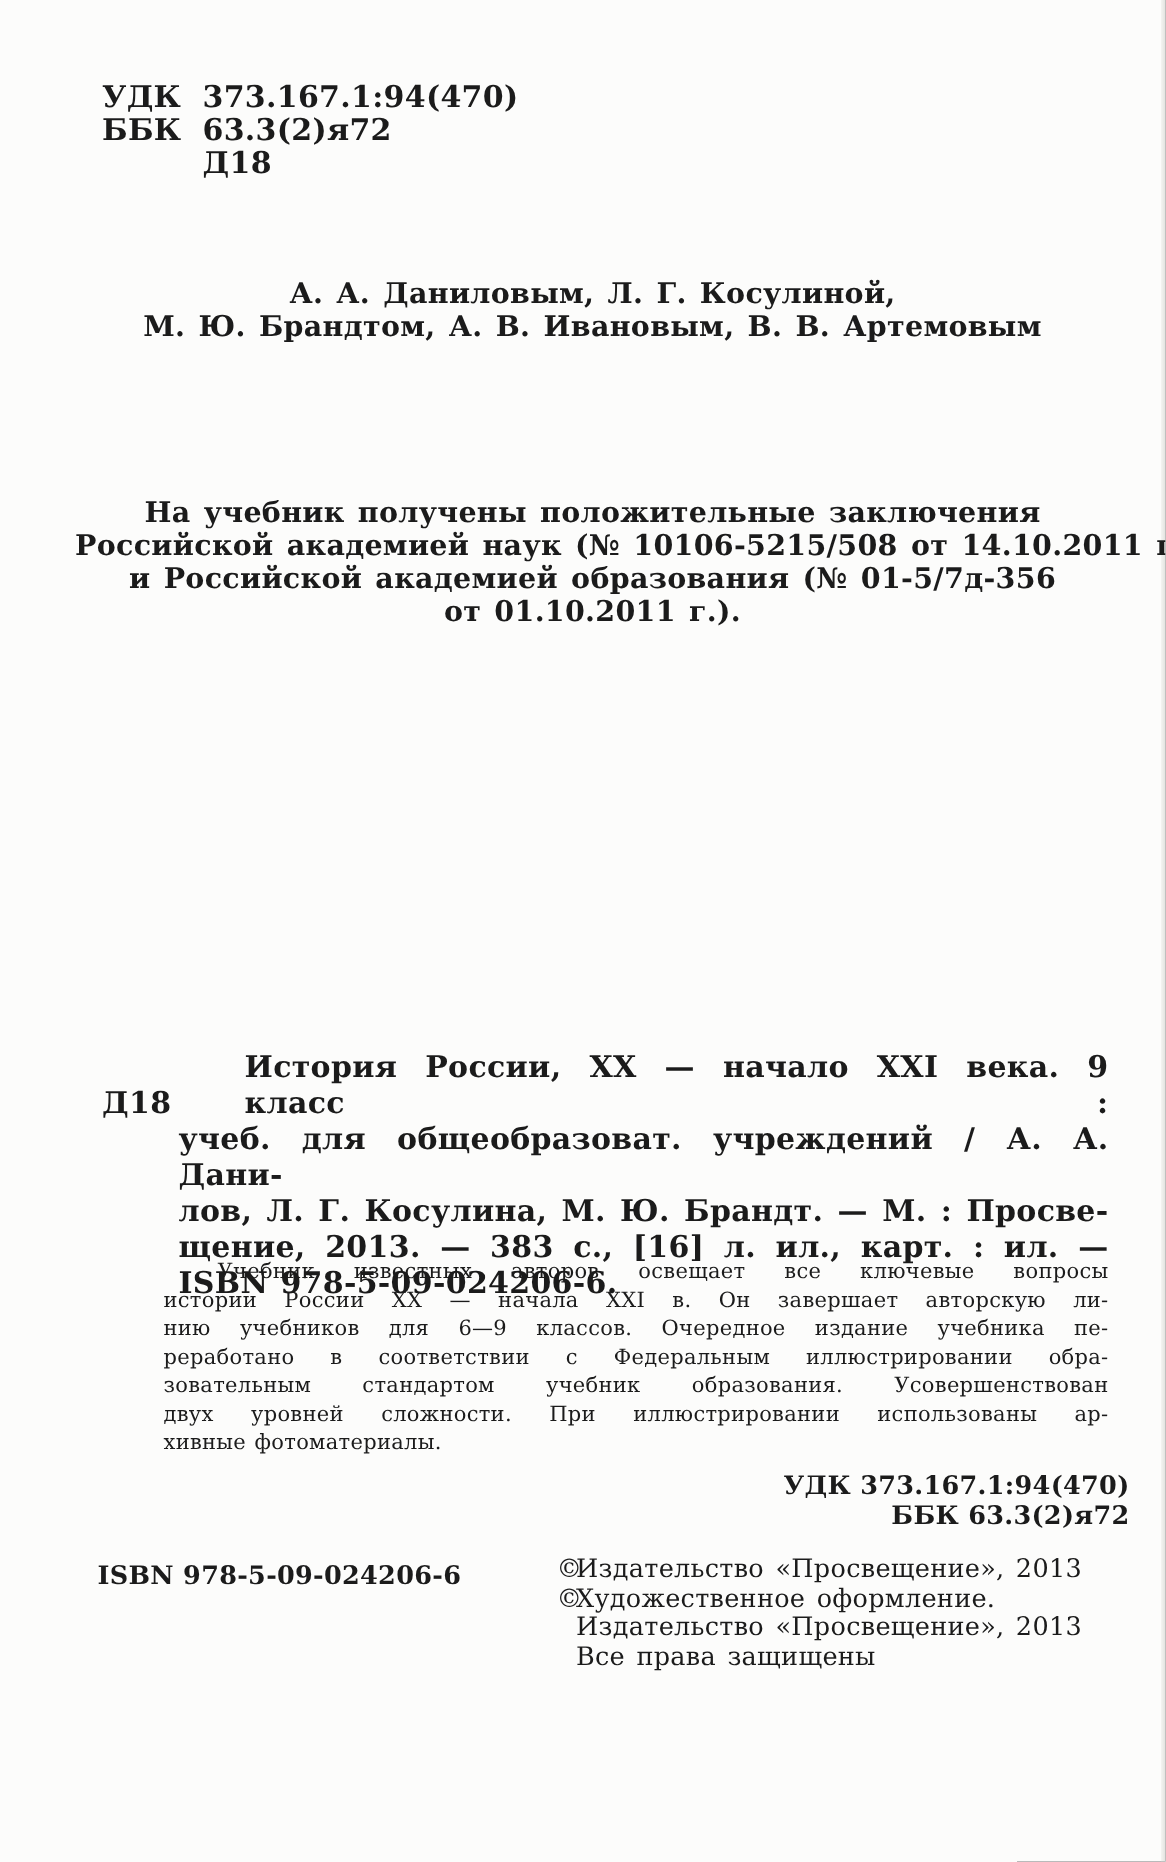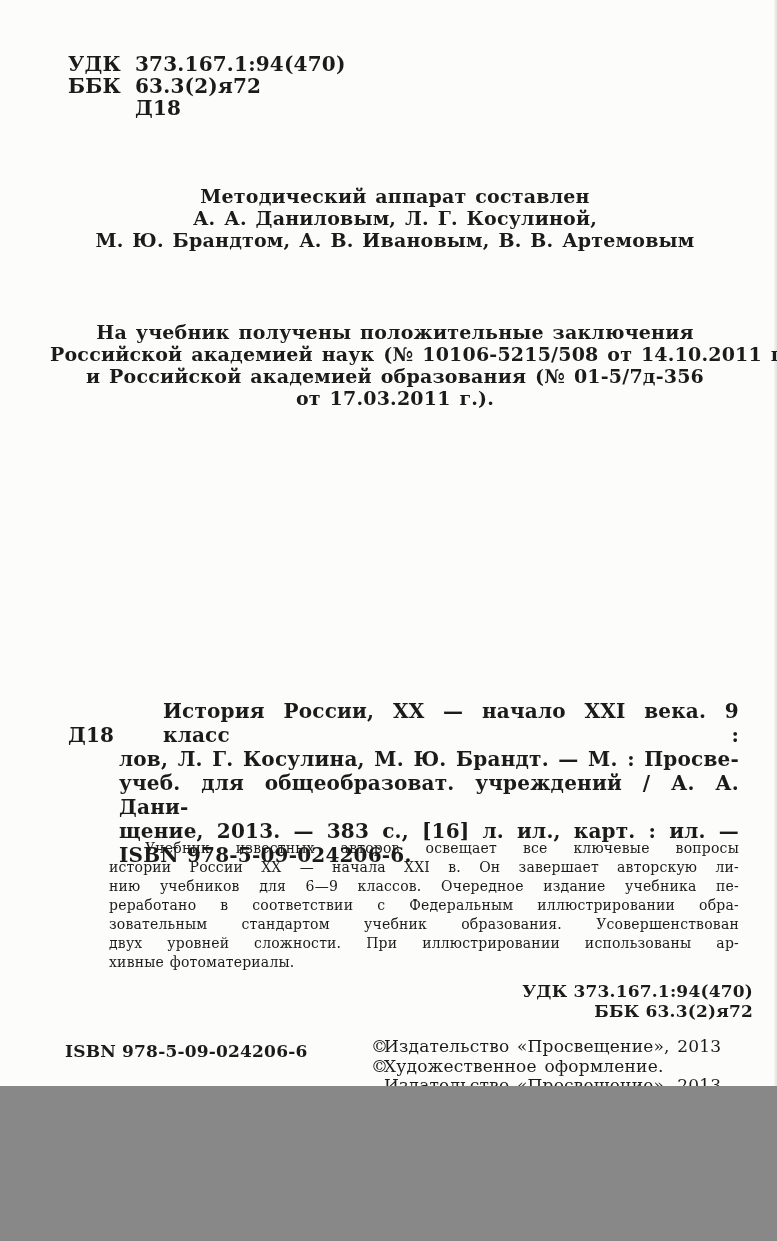--- a/index.html
+++ b/index.html
@@ -1,18 +1,18 @@
 <!DOCTYPE html>
 <html><head>
 <meta charset="utf-8">
 <style>
   html,body { margin:0; padding:0; background:#888; }
   .page {
     position:relative;
-    width:777px; height:1086px;
+    width:777px; height:1241px;
     margin:0 auto;
     background:#fcfcfb;
     color:#1b1b1b;
     font-family:"DejaVu Serif","Liberation Serif",serif;
     letter-spacing:0.2px;
     overflow:hidden;
   }
   .scan-edge {
     position:absolute; right:0; top:0; width:3px; height:100%;
     background:linear-gradient(to right,#f4f4f2,#e2e2df);
@@ -26,21 +26,21 @@
   }
   .top-codes .lbl { display:inline-block; width:67px; }
 
   
   .centered-block {
     position:absolute; left:50px; width:690px;
     text-align:center; font-size:19px; font-weight:700;
     line-height:22px; word-spacing:2px; white-space:nowrap;
   }
   .method-block  { top:185px; }
-  .approval-block{ top:321px; }
+  .approval-block{ top:331px; }
 
   
   .biblio {
     position:absolute; left:119px; top:699px; width:620px;
     font-size:20px; font-weight:700; line-height:24px; word-spacing:1px;
   }
   .biblio .sigla { position:absolute; left:-51px; top:24px; }
   .biblio .line.indent { padding-left:44px; }
 
   
@@ -85,37 +85,36 @@
     </div>
     <div>
       <span class="lbl">ББК</span><span>63.3(2)я72</span>
     </div>
     <div>
       <span class="lbl"></span><span>Д18</span>
     </div>
   </div>
 
   <div class="centered-block method-block">
-    <div>Методический аппарат составлен</div>
     <div>А. А. Даниловым, Л. Г. Косулиной,</div>
     <div>М. Ю. Брандтом, А. В. Ивановым, В. В. Артемовым</div>
   </div>
 
   <div class="centered-block approval-block">
     <div>На учебник получены положительные заключения</div>
     <div>Российской академией наук (№ 10106-5215/508 от 14.10.2011 г.)</div>
     <div>и Российской академией образования (№ 01-5/7д-356</div>
-    <div>от 17.03.2011 г.).</div>
+    <div>от 01.10.2011 г.).</div>
   </div>
 
   <div class="biblio">
     <span class="sigla">Д18</span>
     <div class="line indent just">История России, XX — начало XXI века. 9 класс :</div>
+    <div class="line just">учеб. для общеобразоват. учреждений / А. А. Дани-</div>
     <div class="line just">лов, Л. Г. Косулина, М. Ю. Брандт. — М. : Просве-</div>
-    <div class="line just">учеб. для общеобразоват. учреждений / А. А. Дани-</div>
     <div class="line just">щение, 2013. — 383 с., [16] л. ил., карт. : ил. —</div>
     <div class="line">ISBN 978-5-09-024206-6.</div>
   </div>
 
   <div class="annotation">
     <div class="line indent just">Учебник известных авторов освещает все ключевые вопросы</div>
     <div class="line just">истории России XX — начала XXI в. Он завершает авторскую ли-</div>
     <div class="line just">нию учебников для 6—9 классов. Очередное издание учебника пе-</div>
     <div class="line just">реработано в соответствии с Федеральным иллюстрировании обра-</div>
     <div class="line just">зовательным стандартом учебник образования. Усовершенствован</div>

